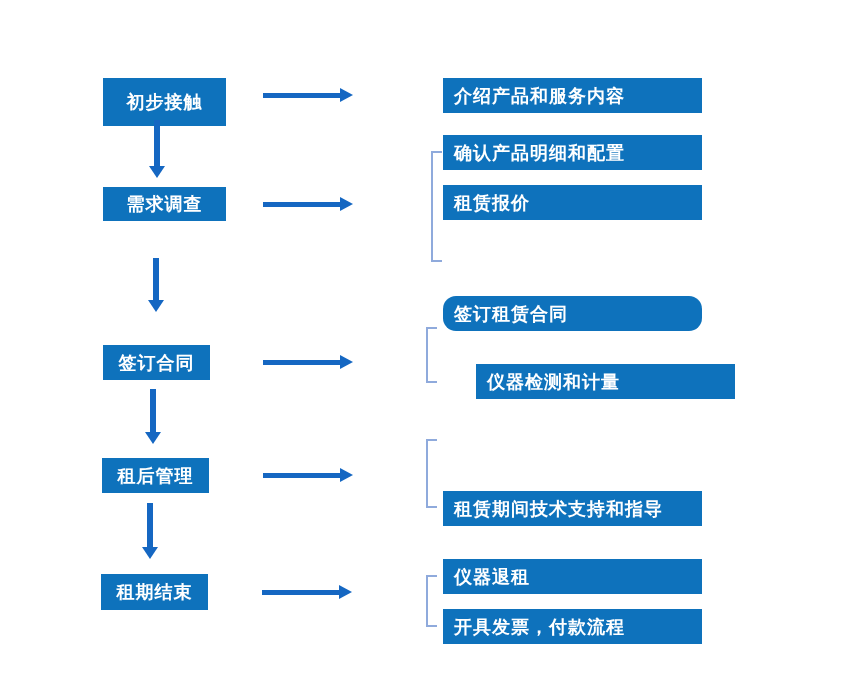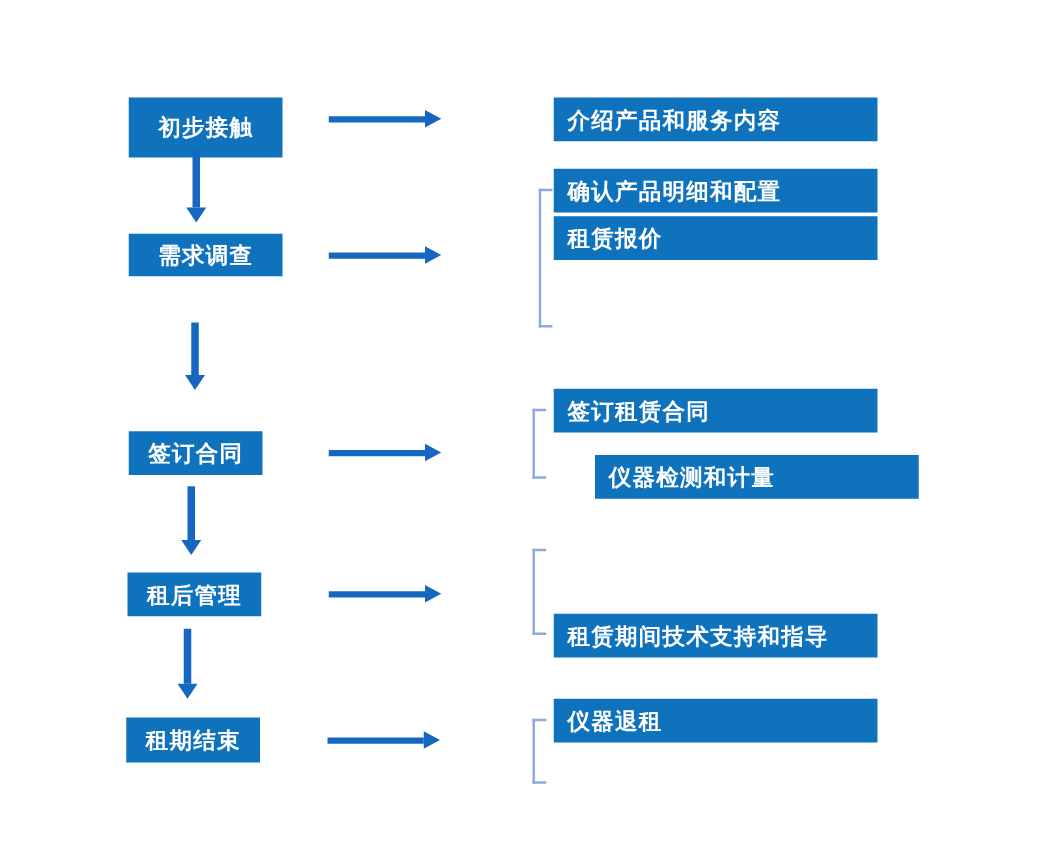--- a/index.html
+++ b/index.html
@@ -56,25 +56,26 @@
 
 
   <div class="lbox" style="left:103px;top:78px;width:123px;height:48px;">初步接触</div>
   <div class="lbox" style="left:103px;top:187px;width:123px;height:34px;">需求调查</div>
   <div class="lbox" style="left:103px;top:345px;width:107px;height:35px;">签订合同</div>
   <div class="lbox" style="left:101px;top:574px;width:107px;height:36px;">租期结束</div>
   <div class="lbox" style="left:102px;top:458px;width:107px;height:35px;">租后管理</div>
 
   <div class="rbox" style="top:78px;">介绍产品和服务内容</div>
   <div class="rbox" style="top:135px;">确认产品明细和配置</div>
-  <div class="rbox" style="top:173px;">租赁报价</div>
-  <div class="rbox" style="top:311px;">签订租赁合同</div>
+  <div class="rbox" style="top:185px;">租赁报价</div>
+  <div class="rbox" style="top:296px;border-radius:13px;">签订租赁合同</div>
   <div class="rbox" style="top:364px;margin-left:33px;">仪器检测和计量</div>
   <div class="rbox" style="top:491px;text-align:center;">租赁期间技术支持和指导</div>
   <div class="rbox" style="top:559px;">仪器退租</div>
+  <div class="rbox" style="top:609px;">开具发票，付款流程</div>
 
   <div class="harrow" style="left:263px;top:88px;">
       <div class="shaft"></div>
       <div class="head"></div>
     </div>
   <div class="harrow" style="left:263px;top:197px;">
       <div class="shaft"></div>
       <div class="head"></div>
     </div>
   <div class="harrow" style="left:263px;top:355px;">

